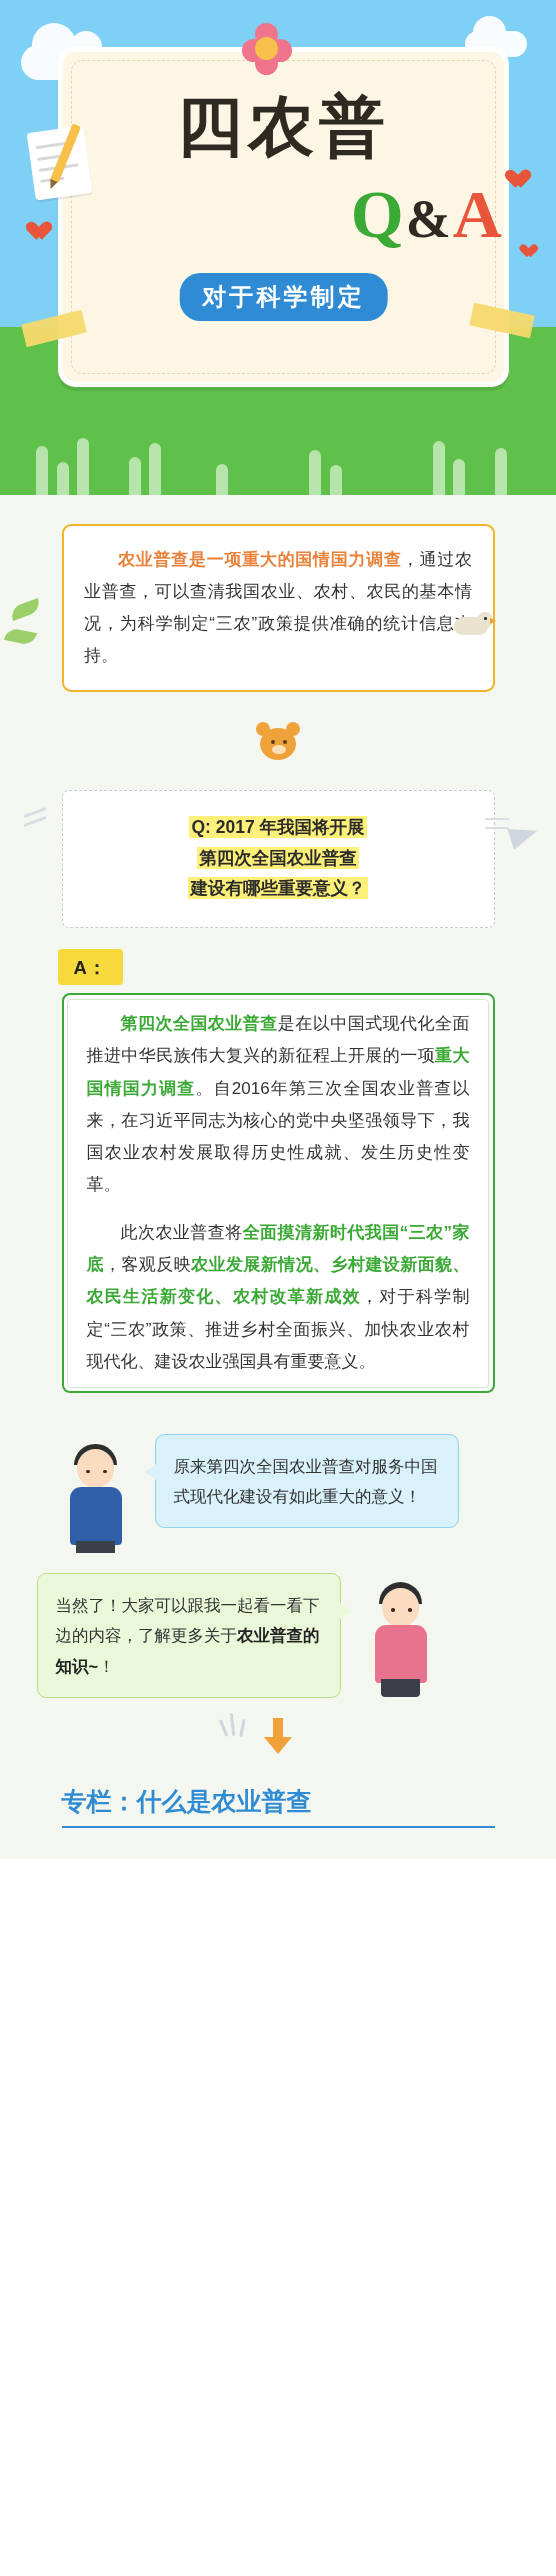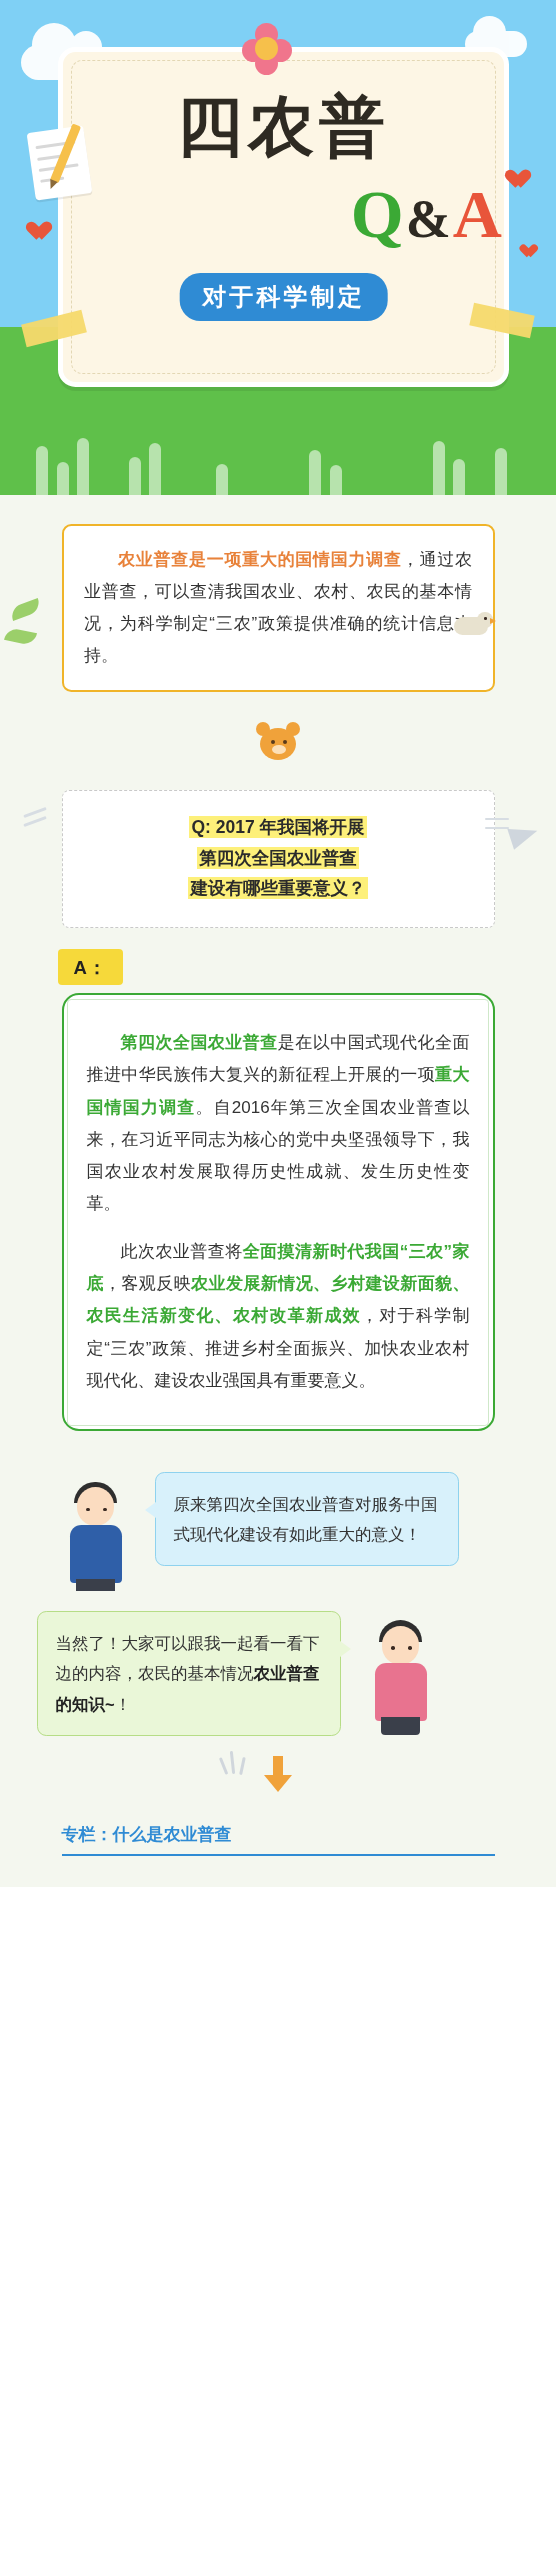--- a/index.html
+++ b/index.html
@@ -293,22 +293,22 @@
     padding: 5.2px 15.5px;
     border-radius: 4.1px;
     letter-spacing: 1px;
   }
   .a-wrap { background: #f4f7ef; padding: 3.1px 0 20.6px 0; }
   .a-box {
     margin: 8.2px auto 0 auto;
     width: 433px;
     background: #ffffff;
     border: 2.6px solid #3ba935;
-    border-radius: 17px;
-    padding: 32px 23px;
+    border-radius: 8px;
+    padding: 13px 23px;
     box-sizing: border-box;
     position: relative;
   }
   .a-box:before {
     content:"";
     position: absolute; inset: 3.6px;
     border: 1px solid #cfe8c9;
     border-radius: 4.1px;
     pointer-events: none;
   }
@@ -398,21 +398,21 @@
   .ticks { position: absolute; left: 222px; top: 10.3px; }
   .ticks i { display:inline-block; width: 3.1px; height: 17.5px; background:#d0d6dc; border-radius:1.5px; margin-right: 6.2px; }
   .ticks i:nth-child(1){ transform: rotate(-22deg); }
   .ticks i:nth-child(2){ transform: rotate(-6deg); height: 23px;}
   .ticks i:nth-child(3){ transform: rotate(12deg); }
 
   
   .col-head {
     margin: 10.3px auto 0 auto;
     width: 433px;
-    font-size: 17px;
+    font-size: 25px;
     font-weight: bold;
     color: #2f8bd4;
     padding-bottom: 8.2px;
     border-bottom: 2.6px solid #2f8bd4;
     box-sizing: border-box;
   }
   .final-wrap { background: #f4f7ef; padding: 5.2px 0 31px 0; }
   .final-box {
     margin: 17.5px auto 0 auto;
     width: 433px;
@@ -571,21 +571,21 @@
     <div class="dlg">
       <div class="person right">
         <span class="pp-hair long"></span>
         <span class="pp-head"></span>
         <span class="pp-eye l"></span>
           <span class="pp-eye r"></span>
         <span class="pp-body pink"></span>
         <span class="pp-legs"></span>
       </div>
       <div class="bubble green">
-        <span>当然了！大家可以跟我一起看一看下边的内容，农民的基本情况</span><span class="bold">农业普查的知识~</span><span>！</span>
+        <span>当然了！大家可以跟我一起看一看下边的内容，了解更多关于</span><span class="bold">农业普查的知识~</span><span>！</span>
       </div>
     </div>
   </div>
 
   <div class="arrow-wrap">
     <div class="ticks"><i></i><i></i><i></i></div>
     <div class="arrow">
       <span class="stem"></span><span class="tip"></span>
     </div>
   </div>

